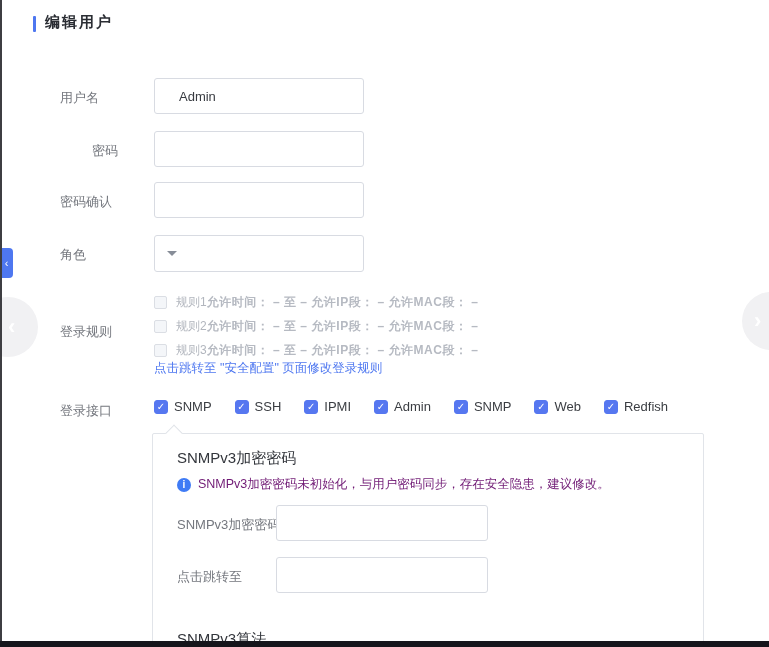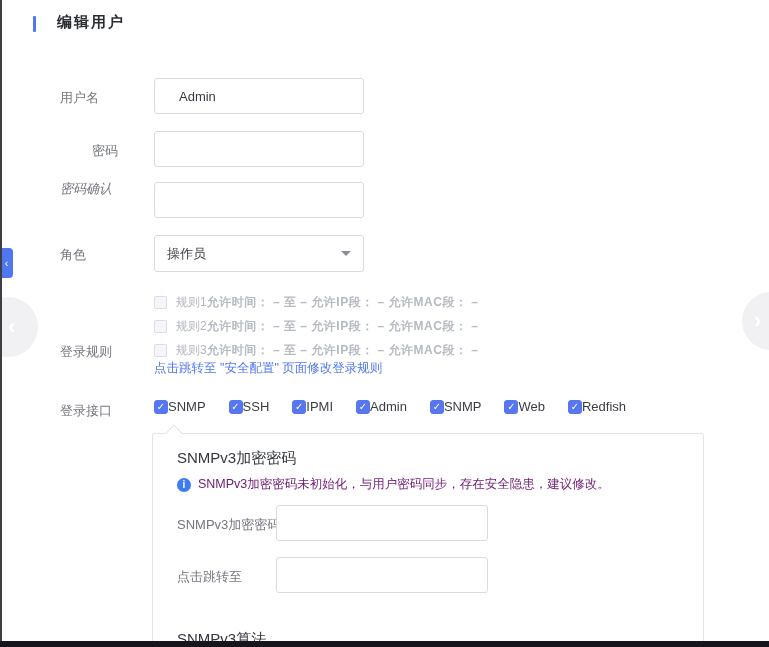--- a/index.html
+++ b/index.html
@@ -8,21 +8,21 @@
     position:relative;
     background:#ffffff;
     font-family:"Liberation Sans","DejaVu Sans",sans-serif;
     color:#3a3d42;
     overflow:hidden;
   }
   .edge-left { position:absolute; left:0; top:0; width:2px; height:647px; background:#3e3e42; z-index:9; }
   .edge-bottom { position:absolute; left:0; bottom:0; width:769px; height:6px; background:#15151b; z-index:10; }
 
   
-  .page-title-row { position:absolute; left:33px; top:13px; display:flex; align-items:flex-end; gap:21px; }
+  .page-title-row { position:absolute; left:33px; top:13px; display:flex; align-items:flex-end; gap:9px; }
   .title-accent { width:3px; height:16px; background:#4e77f0; border-radius:1px; }
   .page-title { font-size:15px; font-weight:bold; color:#2a2d33; letter-spacing:2px; }
 
   
   .form-label { position:absolute; left:60px; font-size:13px; color:#74777e; }
 
   
   .text-input {
     position:absolute; left:154px; width:210px; height:36px;
     border:1px solid #d8dbe2; border-radius:3px;
@@ -48,21 +48,21 @@
   .rule-checkbox {
     width:13px; height:13px; border:1px solid #dbdee4; background:#f4f6f9;
     border-radius:2px; margin-right:9px; flex:0 0 auto;
   }
   .rule-name { color:#b2b6be; }
   .rule-detail { letter-spacing:0.5px;font-weight:bold; }
   .rules-link { position:absolute; left:154px; top:360px; font-size:12.5px; color:#4e77f0; cursor:pointer; }
 
   
   .ifaces-row { position:absolute; left:154px; top:399px; display:flex; align-items:center; gap:23px; }
-  .iface-item { display:flex; align-items:center; cursor:pointer; }
+  .iface-item { display:flex; align-items:center; gap:6px; cursor:pointer; }
   .cb {
     width:14px; height:14px; border-radius:3px; position:relative;
     background:#5677f0; border:1px solid #5677f0; flex:0 0 auto;
   }
   .cb::after {
     content:"✓"; position:absolute; left:50%; top:50%;
     transform:translate(-50%,-54%); color:#fff; font-size:10px; font-weight:bold;
   }
   .iface-label { font-size:13px; color:#3a3d42; }
 
@@ -121,30 +121,29 @@
   <span class="title-accent"></span>
   <span class="page-title">编辑用户</span>
 </div>
 
 <span class="form-label" style="top:89px;">用户名</span>
 <input class="text-input" style="top: 78px; padding-left: 24px;" type="text" value="Admin">
 
 <span class="form-label" style="top:142px;margin-left:32px;">密码</span>
 <input class="text-input" style="top: 131px;" type="password" value="">
 
-<span class="form-label" style="top:180px;font-style:italic;">密码确认</span>
+<span class="form-label" style="top:193px;">密码确认</span>
 <input class="text-input" style="top: 182px;" type="password" value="">
 
 <span class="form-label" style="top:246px;">角色</span>
 <div class="select-box">
-  <span class="select-value">操作员</span>
   <span class="caret-down"></span>
 </div>
 
-<span class="form-label" style="top:323px;margin-top:20px;">登录规则</span>
+<span class="form-label" style="top:323px;">登录规则</span>
 <div class="rules-block">
   <div class="rule-row">
     <span class="rule-checkbox"></span>
     <span class="rule-name">规则1</span>
     <span class="rule-detail">允许时间： – 至 – 允许IP段： – 允许MAC段： –</span>
   </div>
   <div class="rule-row">
     <span class="rule-checkbox"></span>
     <span class="rule-name">规则2</span>
     <span class="rule-detail">允许时间： – 至 – 允许IP段： – 允许MAC段： –</span>

